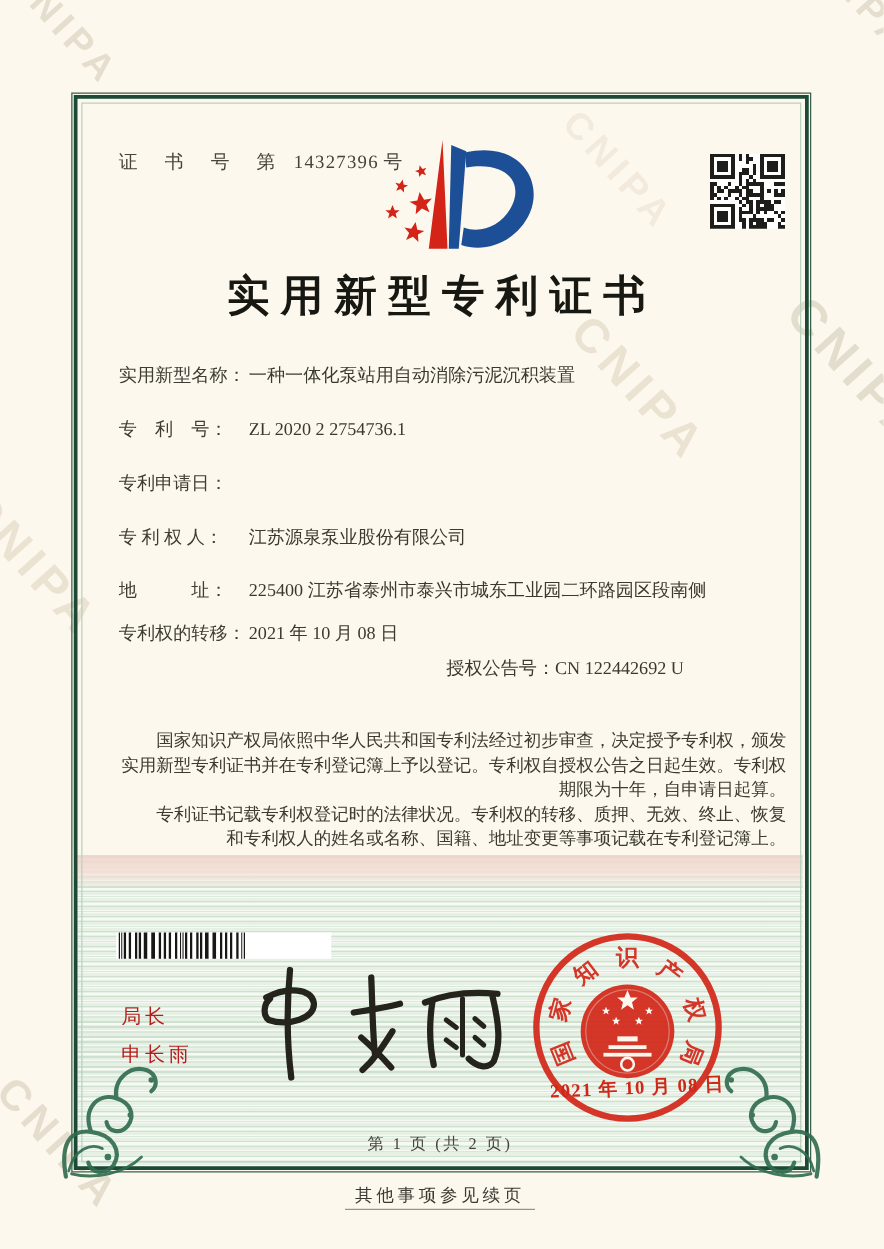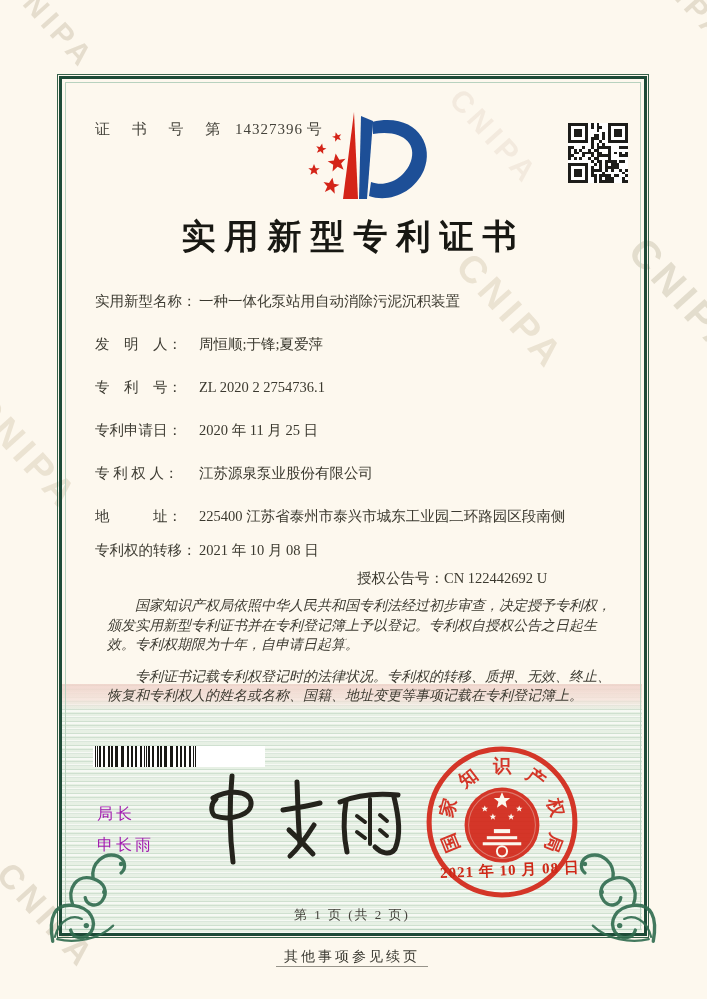--- a/index.html
+++ b/index.html
@@ -58,30 +58,30 @@
   .flabel{flex:0 0 104px;white-space:nowrap;color:#3e3c33;}
   .fvalue{flex:1;}
   .row-addr{margin-bottom:12px;margin-top:16px;}
   .grant-row{display:flex;line-height:22px;}
   .grant-cell1{width:262px;display:flex;}
   .grant-cell2{display:flex;margin-top:28px;}
 
   
   .paras{position:absolute;left:95px;top:584px;width:534px;font-size:14px;
          line-height:19.5px;color:#3c3a31;}
-  .paras p{margin:12px;text-indent:2em;font-style:italic;}
+  .paras p{margin:0;text-indent:2em;text-align:right;}
 
   
   .barcode{position:absolute;left:93px;top:746px;width:168px;height:21px;
            display:flex;align-items:stretch;background:#fff;padding:0 2px;}
   .bc-b{background:#171714;}
   .bc-w{background:#ffffff;}
 
   
-  .signoff{position:absolute;left:97px;top:798px;font-size:16px;color:#a21caf;
+  .signoff{position:absolute;left:97px;top:798px;font-size:16px;color:#b91c1c;
            letter-spacing:3px;line-height:31px;}
   .signature{position:absolute;left:200px;top:770px;width:215px;height:100px;}
   .signature svg{width:100%;height:100%;}
 
   
   .seal{position:absolute;left:422px;top:742px;width:160px;height:160px;opacity:.93;}
   .seal svg{width:100%;height:100%;}
   .seal-char{font-size:18px;font-weight:bold;fill:#d3281a;text-anchor:middle;
              font-family:"Liberation Serif","DejaVu Serif",serif;}
   .seal-date{position:absolute;left:440px;top:861px;font-size:15px;font-weight:bold;
@@ -302,30 +302,25 @@
   </div>
 
   <div class="title">实用新型专利证书</div>
 
   <div class="content">
     <div class="row">
       <span class="flabel">实用新型名称：</span>
       <span class="fvalue">一种一体化泵站用自动消除污泥沉积装置</span>
     </div>
     <div class="row">
-      <span class="flabel">发　明　人：</span>
-      <span class="fvalue">周恒顺;于锋;夏爱萍</span>
-    </div>
-    <div class="row">
       <span class="flabel">专　利　号：</span>
       <span class="fvalue">ZL 2020 2 2754736.1</span>
     </div>
     <div class="row">
       <span class="flabel">专利申请日：</span>
-      <span class="fvalue">2020 年 11 月 25 日</span>
     </div>
     <div class="row">
       <span class="flabel">专 利 权 人：</span>
       <span class="fvalue">江苏源泉泵业股份有限公司</span>
     </div>
     <div class="row row-addr">
       <span class="flabel">地　　　址：</span>
       <span class="fvalue">225400 江苏省泰州市泰兴市城东工业园二环路园区段南侧</span>
     </div>
     <div class="grant-row">

